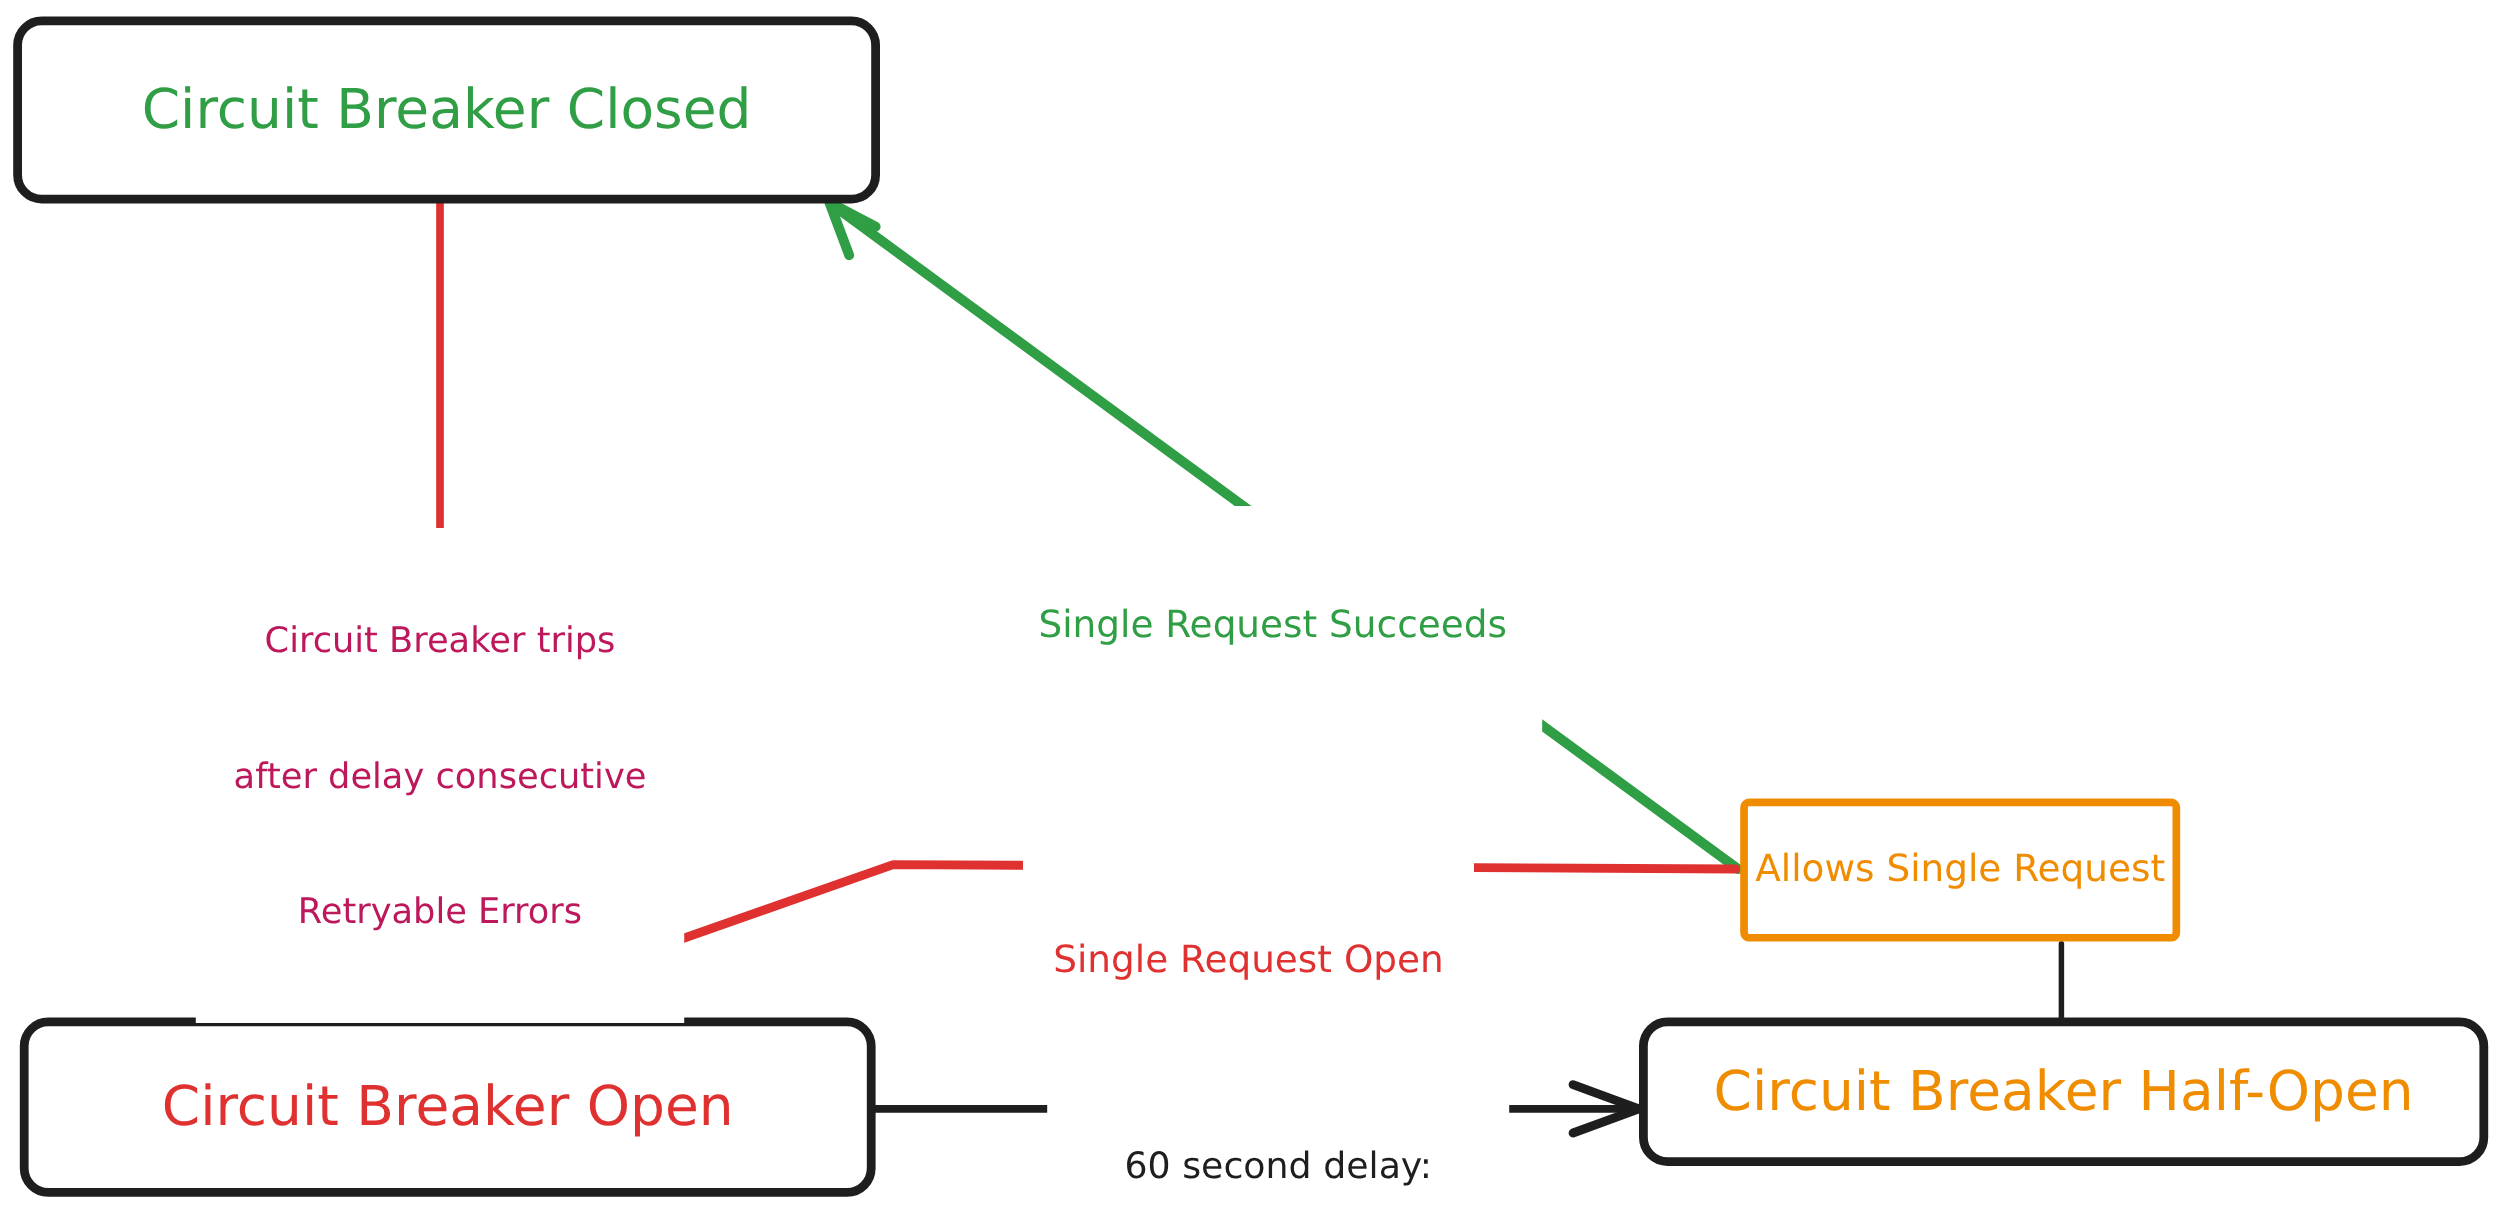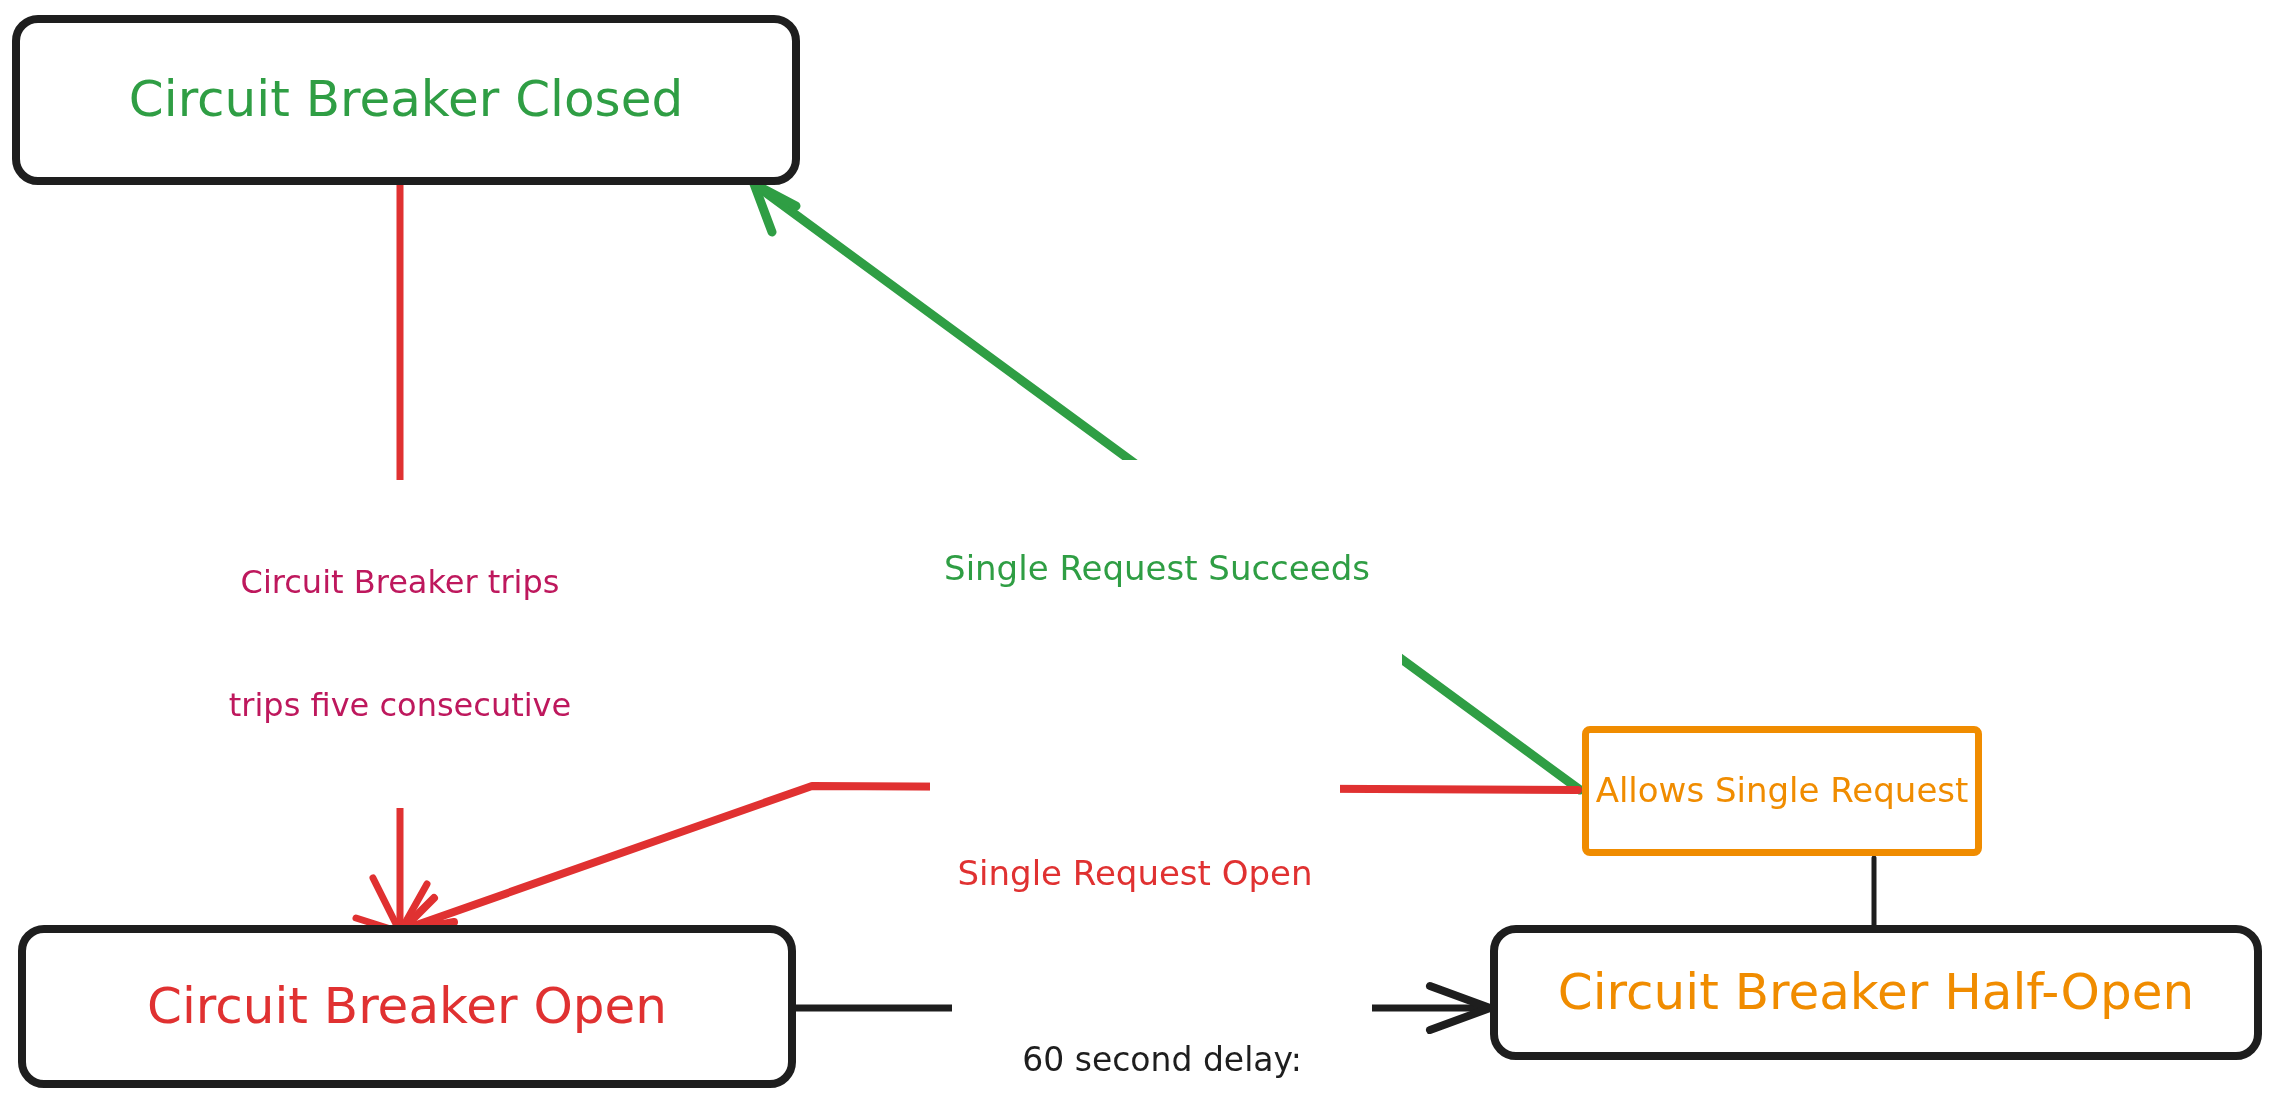--- a/index.html
+++ b/index.html
@@ -105,21 +105,22 @@
   <div class="node node-black" style="left:1490px; top:925px; width:772px; height:135px;">
     <span class="node-label" style="color:#f08c00; font-size:50px;">Circuit Breaker Half-Open</span>
   </div>
 
   <div class="node node-orange-border" style="left:1582px; top:726px; width:400px; height:130px;">
     <span class="node-label" style="color:#f08c00; font-size:34px;">Allows Single Request</span>
   </div>
 
   <div class="edge-label lbl-bg" style="left:178px; top:480px; width:444px; color:#be185d; font-size:32px;">
     <div>Circuit Breaker trips</div>
-    <div>trips five consecutive</div>
+    <div>after delay consecutive</div>
+    <div>Retryable Errors</div>
   </div>
 
   <div class="edge-label lbl-bg" style="left:912px; top:460px; width:490px; color:#2f9e44; font-size:34px;">
     <div>Single Request Succeeds</div>
   </div>
 
   <div class="edge-label lbl-bg" style="left:930px; top:765px; width:410px; color:#e03131; font-size:34px;">
     <div>Single Request Open</div>
   </div>
 

